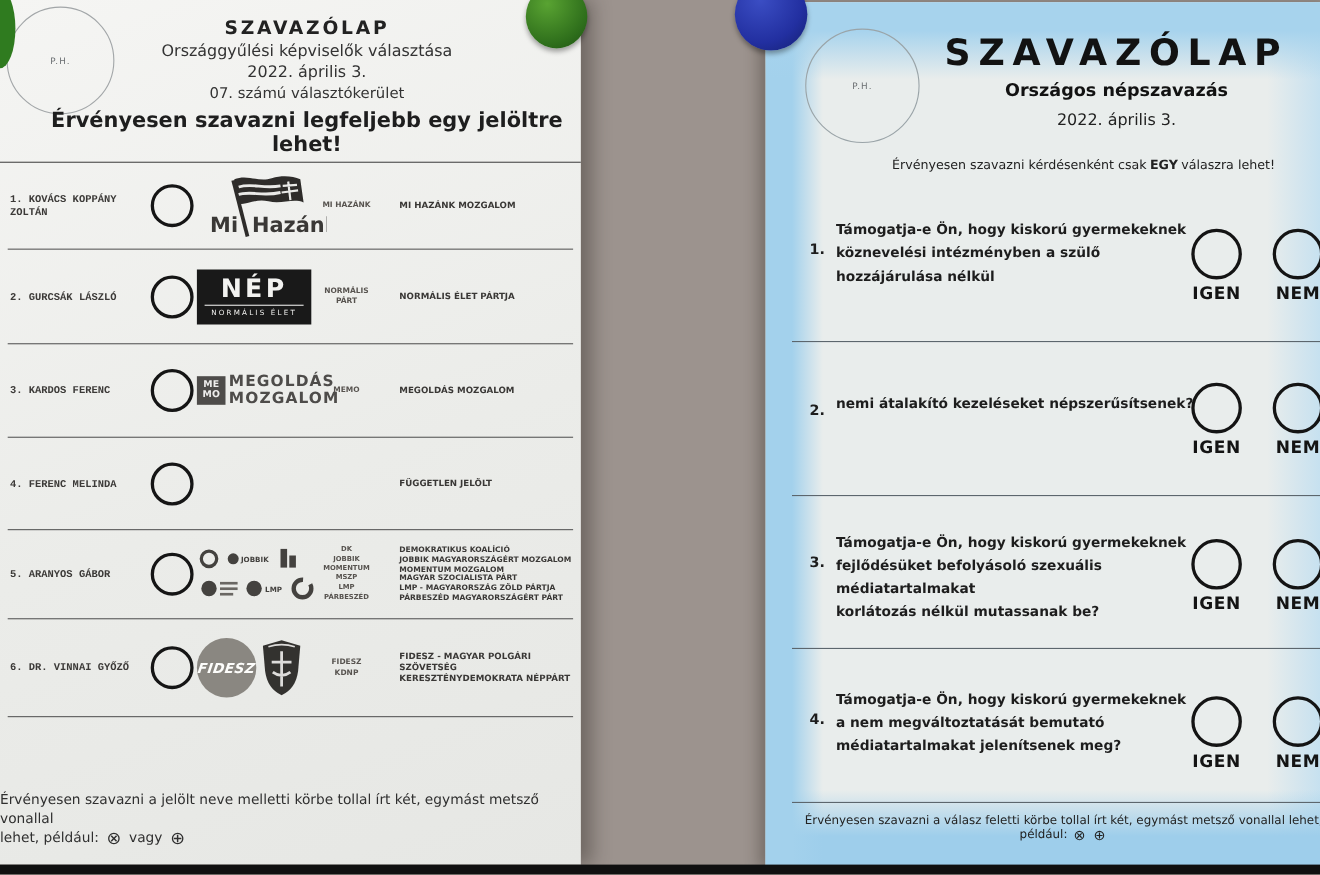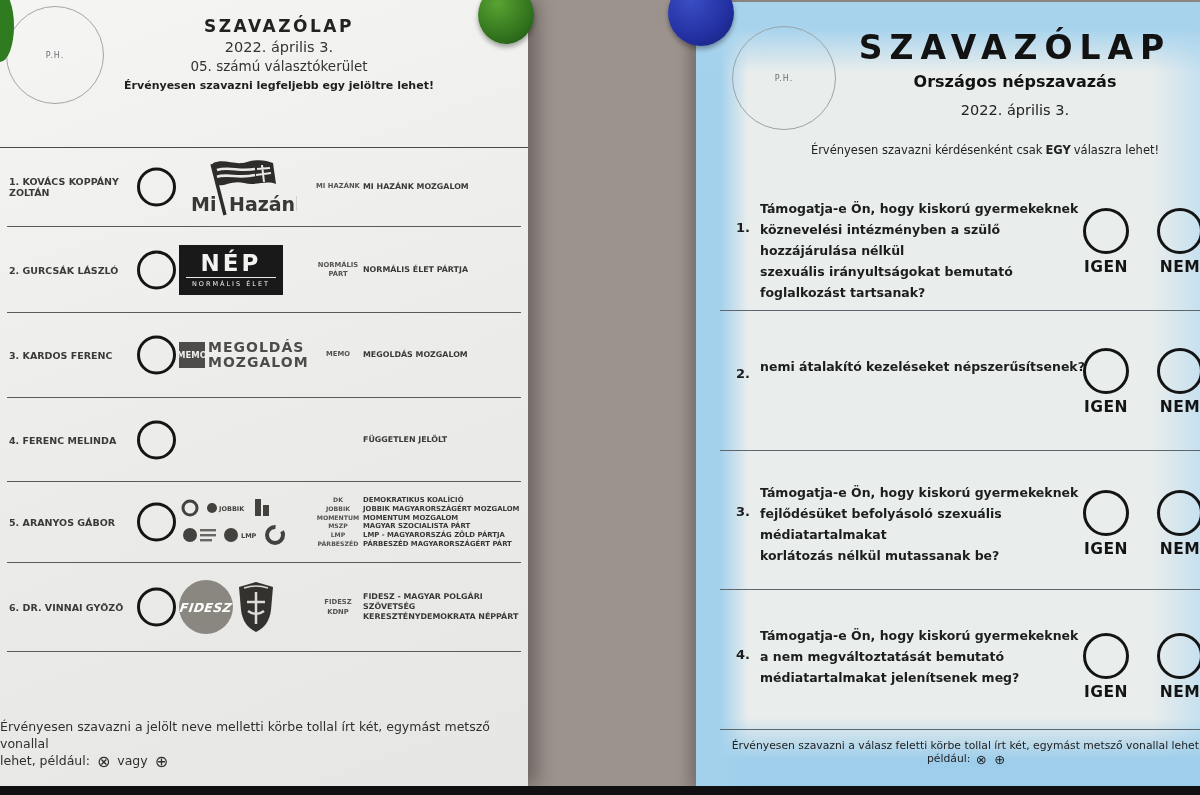--- a/index.html
+++ b/index.html
@@ -10,48 +10,48 @@
   .sheet-left{position:absolute;left:0;top:0;width:528px;height:786px;
     background:linear-gradient(160deg,#f5f5f3 0%,#ebece9 55%,#e6e7e4 100%);
     box-shadow:10px 0 16px rgba(40,34,28,.38);}
   .lb-stamp{position:absolute;left:6px;top:6px;width:96px;height:96px;border:1px solid #a2a6a8;
     border-radius:50%;display:flex;align-items:center;justify-content:center;
     font-size:8px;letter-spacing:1px;color:#6b6f72;}
   .lb-header{position:absolute;top:16px;left:40px;right:10px;text-align:center;color:#2f2f2f;}
   .lb-title{font-size:17px;font-weight:800;letter-spacing:2.5px;color:#222;}
   .lb-line{font-size:14.5px;margin-top:3px;color:#333;}
   .lb-line.small{font-size:13.5px;}
-  .lb-instruction{font-size:11px;font-weight:800;margin-top:5px;color:#1e1e1e;}
+  .lb-instruction{font-size:19px;font-weight:800;margin-top:5px;color:#1e1e1e;}
   .lb-rows{position:absolute;top:147px;left:0;right:0;border-top:1.5px solid #4a4a4a;}
   .lb-row{position:relative;margin:0 7px;border-bottom:1.2px solid #5a5a5a;}
   .cand{position:absolute;left:2px;top:50%;transform:translateY(-50%);width:128px;
-    font-size:9.5px;font-weight:700;color:#3c3a38;line-height:11px;}
+    font-size:9.5px;font-weight:700;color:#3c3a38;line-height:11px;font-family:Liberation Mono, monospace;}
   .vote-circle{position:absolute;left:130px;top:50%;transform:translateY(-50%);
     width:33px;height:33px;border:3.5px solid #151515;border-radius:50%;background:transparent;}
   .logo-zone{position:absolute;left:172px;width:126px;top:50%;transform:translateY(-50%);
     display:flex;align-items:center;justify-content:flex-start;}
-  .abbr-col{position:absolute;left:302px;width:58px;top:50%;transform:translateY(-50%);
+  .abbr-col{position:absolute;left:279px;width:58px;top:50%;transform:translateY(-50%);
     text-align:center;font-size:6.8px;font-weight:600;color:#57534f;line-height:9.5px;}
   .party-col{position:absolute;left:356px;width:160px;top:50%;transform:translateY(-50%);
     font-size:7.9px;font-weight:700;color:#3a3836;line-height:10px;}
   .abbr-col span,.party-col span{display:block;}
   .lb-row.r5 .abbr-col{font-size:6.2px;line-height:8.8px;}
   .lb-row.r5 .party-col{font-size:6.9px;line-height:8.8px;}
   .lb-footer{position:absolute;bottom:16px;left:0;right:0;text-align:left;
     font-size:12.5px;color:#2f2f2f;line-height:17px;}
   .vote-sym{font-size:16px;vertical-align:-2px;margin:0 3px;}
 
   
   .logo-nep{width:104px;height:50px;background:#191919;color:#f2f2f0;display:flex;
     flex-direction:column;align-items:center;justify-content:center;}
   .nep-main{font-size:23px;font-weight:800;letter-spacing:3px;line-height:23px;}
   .nep-sub{font-size:6.5px;letter-spacing:2px;border-top:1px solid #e8e8e6;padding:2px 6px 0;margin-top:2px;}
   .logo-memo{display:flex;align-items:center;}
   .memo-sq{width:26px;height:26px;background:#4e4c4a;color:#eeedec;font-size:8.5px;font-weight:800;
-    display:flex;flex-direction:row;align-items:center;justify-content:center;line-height:9px;}
+    display:flex;flex-direction:column;align-items:center;justify-content:center;line-height:9px;}
   .memo-txt{margin-left:3px;font-size:14px;font-weight:800;color:#4e4c4a;line-height:15px;letter-spacing:1px;}
   .memo-txt span{display:block;}
   .logo-fideszkdnp{display:flex;align-items:center;gap:3px;}
   .fidesz-circle{width:54px;height:54px;border-radius:50%;background:#8a8781;
     display:flex;align-items:center;justify-content:center;}
   .fidesz-circle span{color:#fdfdfb;font-style:italic;font-weight:800;font-size:12.5px;
     letter-spacing:.3px;transform:skewX(-8deg);}
 
   
   .sheet-right{position:absolute;left:696px;top:2px;width:516px;height:788px;
@@ -101,22 +101,23 @@
 <body>
 
 <div class="stage">
 
   <div class="sheet-left">
     <div class="lb-stamp">
       <span>P.H.</span>
     </div>
     <div class="lb-header">
       <div class="lb-title">SZAVAZÓLAP</div>
+      <div class="lb-line">Országgyűlési képviselők választása</div>
       <div class="lb-line">2022. április 3.</div>
-      <div class="lb-line small">05. számú választókerület</div>
+      <div class="lb-line small">07. számú választókerület</div>
       <div class="lb-instruction">Érvényesen szavazni legfeljebb egy jelöltre lehet!</div>
     </div>
 
     <div class="lb-rows">
 
       <div class="lb-row" style="height:78px;">
         <div class="cand">
           <span>1.</span>
           <span>KOVÁCS KOPPÁNY ZOLTÁN</span>
         </div>
@@ -288,21 +289,20 @@
     </div>
     <div class="rb-instruction">
       <span>Érvényesen szavazni kérdésenként csak</span><b>EGY</b><span>válaszra lehet!</span>
     </div>
 
     <div class="rb-row" style="top:162px;height:146px;">
       <div class="q-num" style="top:56px;">1.</div>
       <div class="q-text" style="top:34px;">
         <span>Támogatja-e Ön, hogy kiskorú gyermekeknek</span>
         <span>köznevelési intézményben a szülő hozzájárulása nélkül</span>
-        <span>szexuális irányultságokat bemutató foglalkozást tartsanak?</span>
       </div>
       <div class="answer yes" style="top:44px;">
         <div class="rb-circle"></div>
         <div class="ans-label">IGEN</div>
       </div>
       <div class="answer no" style="top:44px;">
         <div class="rb-circle"></div>
         <div class="ans-label">NEM</div>
       </div>
     </div>

